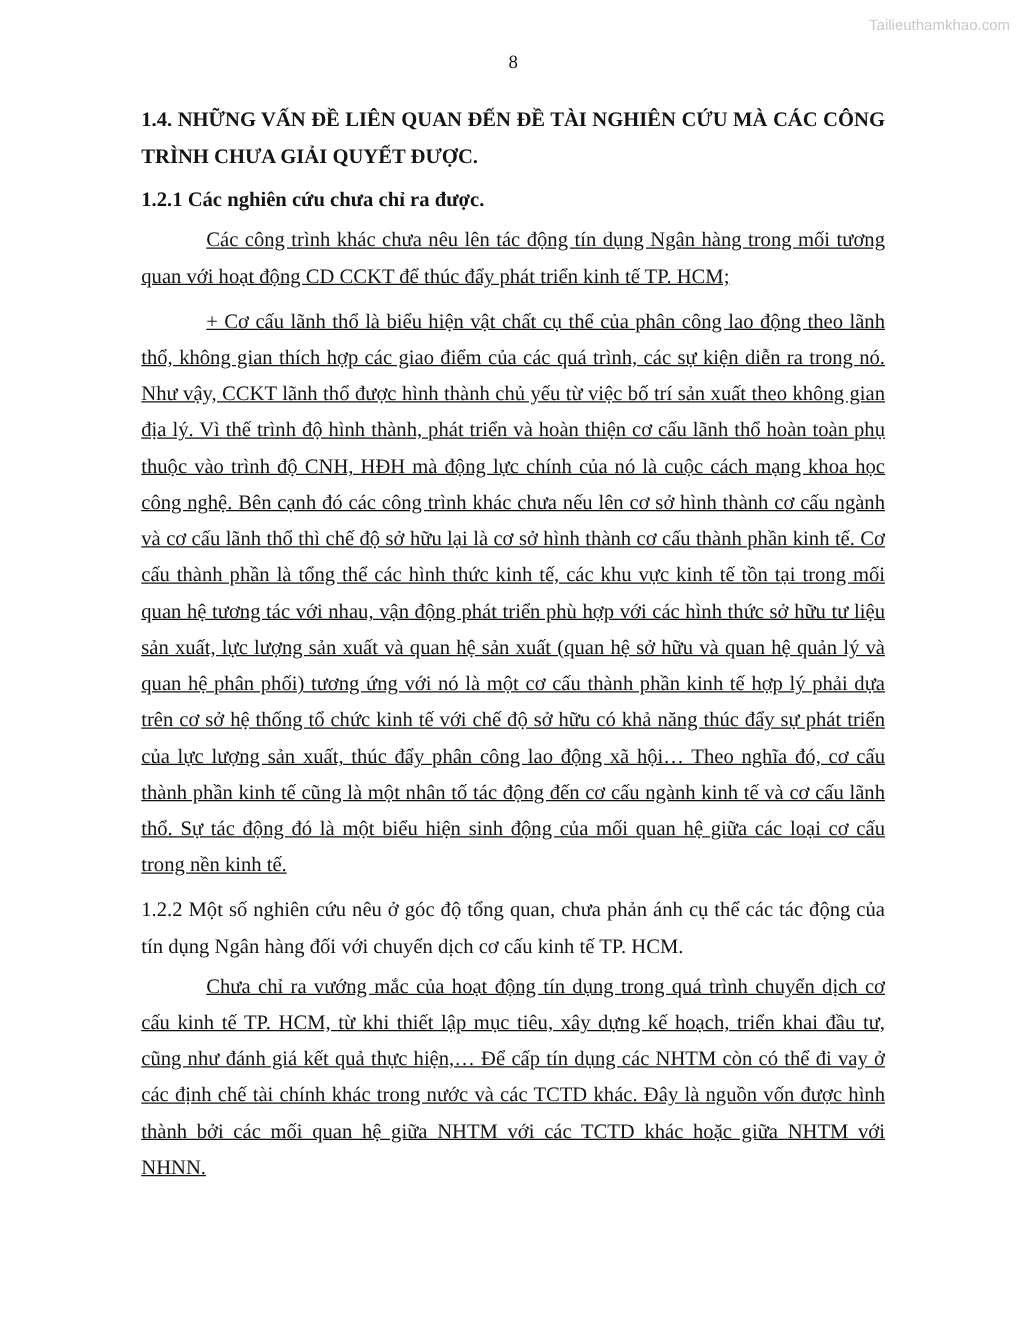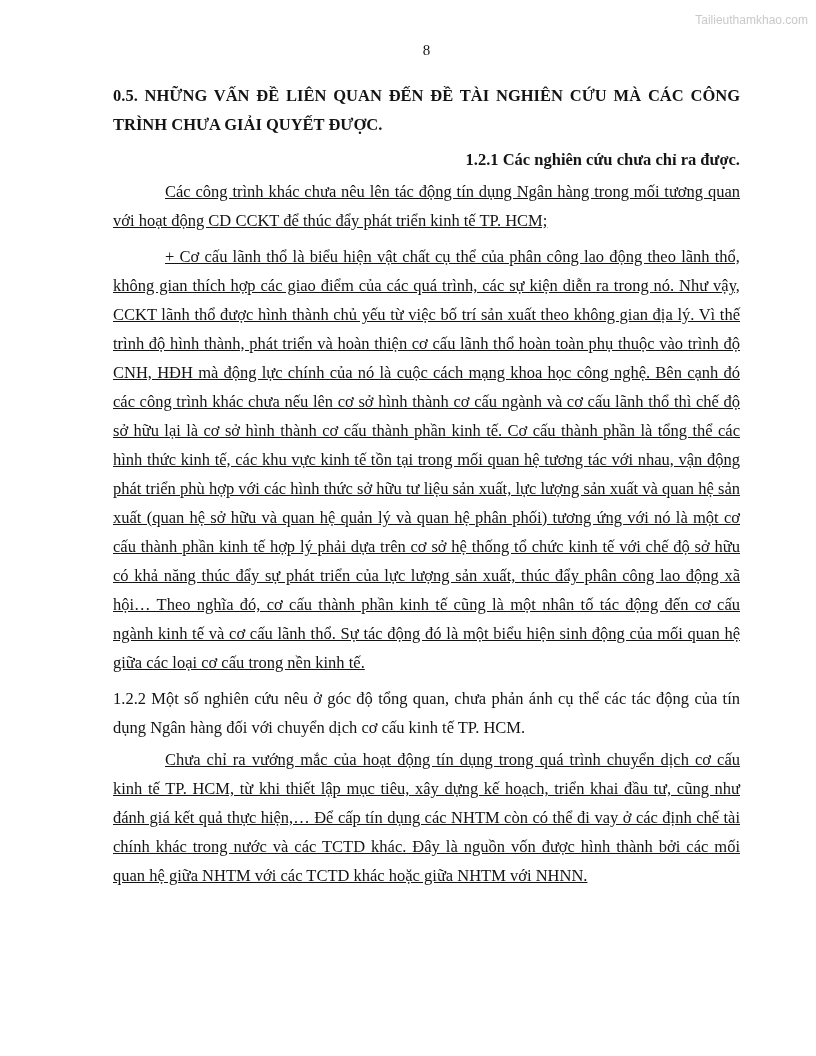--- a/index.html
+++ b/index.html
@@ -6,21 +6,21 @@
       margin: 0;
       padding: 0;
       background: #ffffff;
     }
     .page {
       width: 816px;
       height: 1056px;
       position: relative;
       background: #ffffff;
       box-sizing: border-box;
-      padding: 36px 76px 0 113px;
+      padding: 36px 108px 0 113px;
       font-family: "Liberation Serif", "DejaVu Serif", serif;
       color: #141414;
       font-size: 16.5px;
       line-height: 29px;
       overflow: hidden;
     }
     .watermark {
       position: absolute;
       top: 6px;
       right: 8px;
@@ -33,21 +33,21 @@
       font-size: 15px;
       margin: 0 0 16px 0;
     }
     .heading-main {
       font-weight: bold;
       text-align: justify;
       margin: 0 0 6px 0;
     }
     .heading-sub {
       font-weight: bold;
-      text-align: right;
+      text-align: left;
       margin: 0 0 3px 0;
     }
     .heading-sub-justified {
       font-weight: normal;
       text-align: justify;
       margin: 7px 0 3px 0;
     }
     .para {
       text-align: justify;
       text-indent: 52px;
@@ -57,21 +57,21 @@
   </style>
 </head>
 <body>
 
 <div class="page">
 
   <div class="watermark">Tailieuthamkhao.com</div>
 
   <div class="page-number">8</div>
 
-  <div class="heading-main">0.5. NHỮNG VẤN ĐỀ LIÊN QUAN ĐẾN ĐỀ TÀI NGHIÊN CỨU MÀ CÁC CÔNG TRÌNH CHƯA GIẢI QUYẾT ĐƯỢC.</div>
+  <div class="heading-main">1.4. NHỮNG VẤN ĐỀ LIÊN QUAN ĐẾN ĐỀ TÀI NGHIÊN CỨU MÀ CÁC CÔNG TRÌNH CHƯA GIẢI QUYẾT ĐƯỢC.</div>
 
   <div class="heading-sub">1.2.1 Các nghiên cứu chưa chỉ ra được.</div>
 
   <p class="para">Các công trình khác chưa nêu lên tác động tín dụng Ngân hàng trong mối tương quan với hoạt động CD CCKT để thúc đẩy phát triển kinh tế TP. HCM;</p>
 
   <p class="para">+ Cơ cấu lãnh thổ là biểu hiện vật chất cụ thể của phân công lao động theo lãnh thổ, không gian thích hợp các giao điểm của các quá trình, các sự kiện diễn ra trong nó. Như vậy, CCKT lãnh thổ được hình thành chủ yếu từ việc bố trí sản xuất theo không gian địa lý. Vì thế trình độ hình thành, phát triển và hoàn thiện cơ cấu lãnh thổ hoàn toàn phụ thuộc vào trình độ CNH, HĐH mà động lực chính của nó là cuộc cách mạng khoa học công nghệ. Bên cạnh đó các công trình khác chưa nếu lên cơ sở hình thành cơ cấu ngành và cơ cấu lãnh thổ thì chế độ sở hữu lại là cơ sở hình thành cơ cấu thành phần kinh tế. Cơ cấu thành phần là tổng thể các hình thức kinh tế, các khu vực kinh tế tồn tại trong mối quan hệ tương tác với nhau, vận động phát triển phù hợp với các hình thức sở hữu tư liệu sản xuất, lực lượng sản xuất và quan hệ sản xuất (quan hệ sở hữu và quan hệ quản lý và quan hệ phân phối) tương ứng với nó là một cơ cấu thành phần kinh tế hợp lý phải dựa trên cơ sở hệ thống tổ chức kinh tế với chế độ sở hữu có khả năng thúc đẩy sự phát triển của lực lượng sản xuất, thúc đẩy phân công lao động xã hội… Theo nghĩa đó, cơ cấu thành phần kinh tế cũng là một nhân tố tác động đến cơ cấu ngành kinh tế và cơ cấu lãnh thổ. Sự tác động đó là một biểu hiện sinh động của mối quan hệ giữa các loại cơ cấu trong nền kinh tế.</p>
 
   <div class="heading-sub-justified">1.2.2 Một số nghiên cứu nêu ở góc độ tổng quan, chưa phản ánh cụ thể các tác động của tín dụng Ngân hàng đối với chuyển dịch cơ cấu kinh tế TP. HCM.</div>
 
   <p class="para">Chưa chỉ ra vướng mắc của hoạt động tín dụng trong quá trình chuyển dịch cơ cấu kinh tế TP. HCM, từ khi thiết lập mục tiêu, xây dựng kế hoạch, triển khai đầu tư, cũng như đánh giá kết quả thực hiện,… Để cấp tín dụng các NHTM còn có thể đi vay ở các định chế tài chính khác trong nước và các TCTD khác. Đây là nguồn vốn được hình thành bởi các mối quan hệ giữa NHTM với các TCTD khác hoặc giữa NHTM với NHNN.</p>

